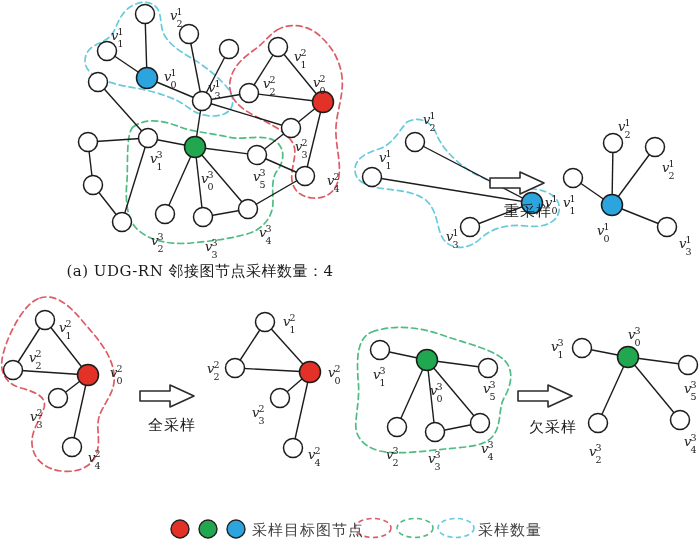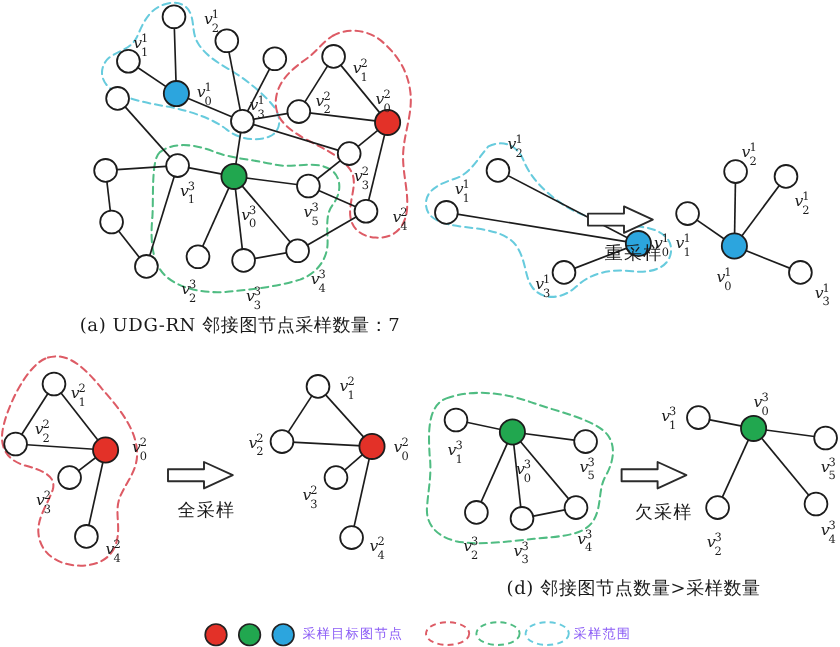--- a/index.html
+++ b/index.html
@@ -1,21 +1,21 @@
 <!DOCTYPE html>
 <html><head>
 <meta charset="utf-8">
 <style>
   html,body{margin:0;padding:0;background:#fff;}
   #canvas{position:relative;width:700px;height:539px;background:#ffffff;overflow:hidden;
           font-family:"DejaVu Serif","Liberation Serif",serif;}
   #diagram-svg{position:absolute;left:0;top:0;}
   .caption{position:absolute;transform:translateX(-50%);font-size:15px;color:#1a1a1a;
            white-space:nowrap;letter-spacing:0.5px;}
-  .legend-label{position:absolute;font-size:11px;color:#8b5cf6;white-space:nowrap;letter-spacing:1px;}
+  .legend-label{position:absolute;font-size:15px;color:#404040;white-space:nowrap;letter-spacing:1px;}
 </style>
 </head>
 <body>
 
 <div id="canvas">
   <svg id="diagram-svg" width="700" height="539" viewBox="0 0 700 539">
       <g>
         <path d="M 136,4 C 146,0 156,3 159,12 C 162,20 160,28 165,36 C 171,46 181,52 193,59 C 206,67 221,79 229,90 C 235,99 234,110 224,114 C 213,118 199,116 189,108 C 176,98 159,93 141,89 C 122,86 102,82 91,73 C 83,66 83,55 91,48 C 99,42 109,41 114,31 C 118,23 122,9 136,4 Z" fill="none" stroke="#67CBDD" stroke-width="1.7" stroke-dasharray="6 4" stroke-linecap="round"></path>
         <path d="M 277,30 C 291,22 309,25 321,37 C 332,47 340,60 342,77 C 344,94 337,110 336,127 C 335,144 341,160 339,176 C 337,191 327,199 313,198 C 299,197 290,188 292,173 C 293,160 299,149 290,139 C 281,128 267,123 253,115 C 239,107 228,98 230,82 C 232,67 243,58 254,50 C 263,44 269,35 277,30 Z" fill="none" stroke="#DD5B65" stroke-width="1.7" stroke-dasharray="6 4" stroke-linecap="round"></path>
         <path d="M 133,127 C 146,117 165,121 180,127 C 193,132 211,133 228,137 C 245,141 261,133 275,141 C 285,147 285,161 277,171 C 271,179 273,191 273,202 C 273,216 264,228 250,233 C 231,239 211,241 191,243 C 171,245 149,241 137,229 C 127,219 125,201 127,181 C 128,163 126,133 133,127 Z" fill="none" stroke="#4FBC82" stroke-width="1.7" stroke-dasharray="6 4" stroke-linecap="round"></path>
@@ -368,18 +368,17 @@
       <g>
         <circle cx="180" cy="529" r="9" fill="#E33128" stroke="#222222" stroke-width="1.4"></circle>
         <circle cx="208" cy="529" r="9" fill="#21A74F" stroke="#222222" stroke-width="1.4"></circle>
         <circle cx="236" cy="529" r="9" fill="#2CA5DE" stroke="#222222" stroke-width="1.4"></circle>
         <ellipse cx="373" cy="528" rx="18" ry="9.5" fill="none" stroke="#DD5B65" stroke-width="1.6" stroke-dasharray="5 3.5"></ellipse>
         <ellipse cx="415" cy="528" rx="18" ry="9.5" fill="none" stroke="#4FBC82" stroke-width="1.6" stroke-dasharray="5 3.5"></ellipse>
         <ellipse cx="456" cy="528" rx="18" ry="9.5" fill="none" stroke="#67CBDD" stroke-width="1.6" stroke-dasharray="5 3.5"></ellipse>
       </g>
     </svg>
 
-  <div class="caption" style="left:200px;top:262px">(a) UDG-RN 邻接图节点采样数量：7</div>
-  <div class="caption" style="left:528px;top:481px">(d) 邻接图节点数量&gt;采样数量</div>
+  <div class="caption" style="left:200px;top:262px">(a) UDG-RN 邻接图节点采样数量：4</div>
 
   <div class="legend-label" style="left:252px;top:521px">采样目标图节点</div>
-  <div class="legend-label" style="left:478px;top:521px">采样范围</div>
+  <div class="legend-label" style="left:478px;top:521px">采样数量</div>
 </div>
 
 </body></html>

